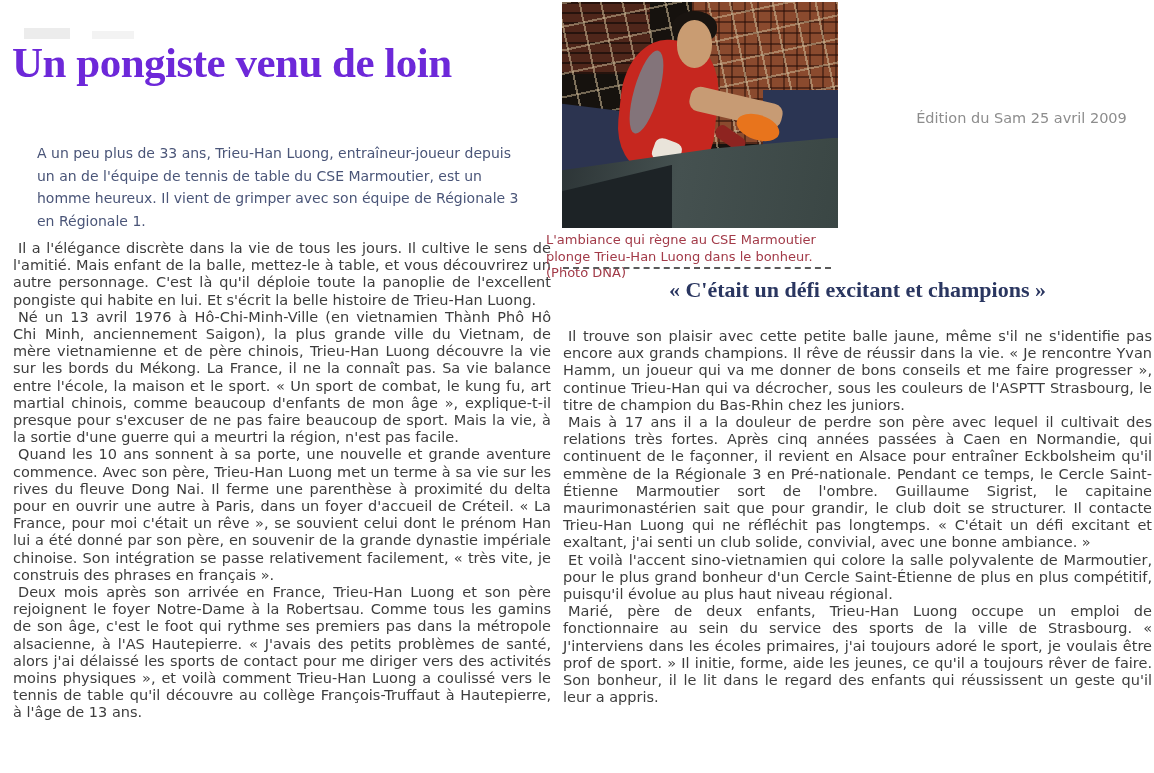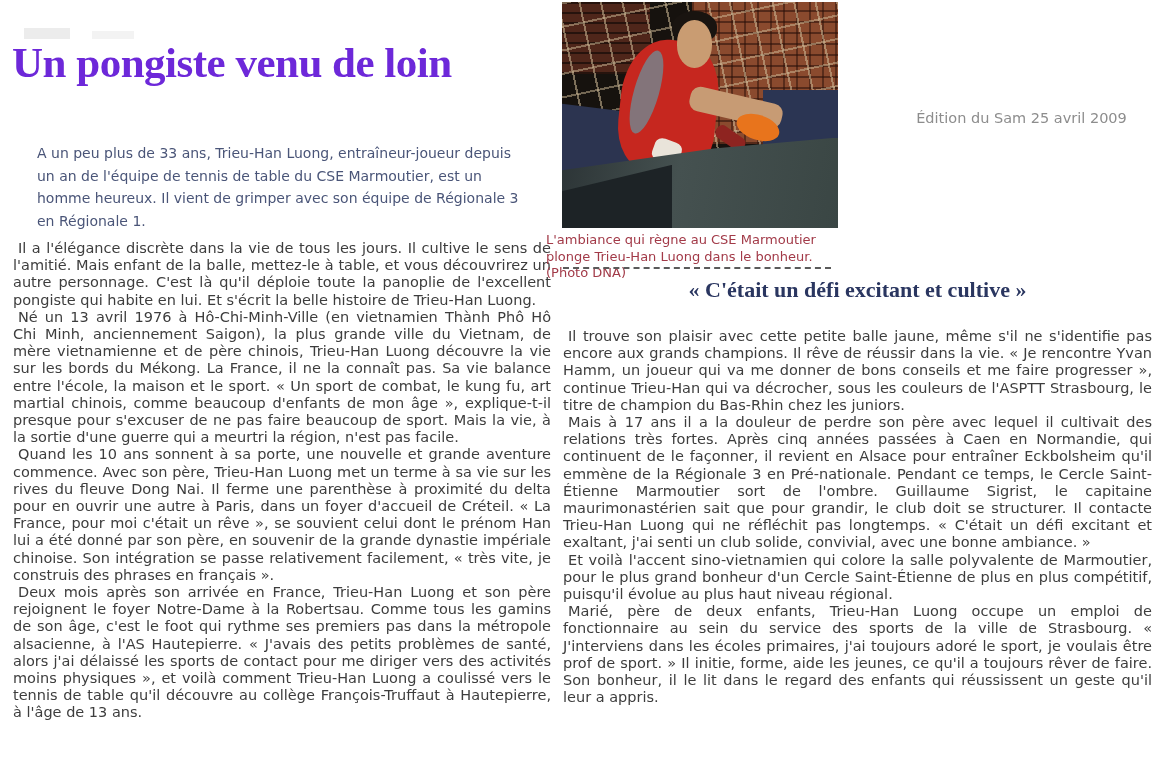--- a/index.html
+++ b/index.html
@@ -112,21 +112,21 @@
     <div class="ph ph-table"></div>
     <div class="ph ph-table-edge"></div>
   </div>
 
   <p class="edition">Édition du Sam 25 avril 2009</p>
 
   <p class="caption">L'ambiance qui règne au CSE Marmoutier plonge Trieu-Han Luong dans le bonheur. (Photo DNA)</p>
 
   <div class="dashline"></div>
 
-  <h2 class="subhead">« C'était un défi excitant et cultive »</h2>
+  <h2 class="subhead">« C'était un défi excitant et champions »</h2>
 
   <div class="body-col right-col">
     <p>Il trouve son plaisir avec cette petite balle jaune, même s'il ne s'identifie pas encore aux grands champions. Il rêve de réussir dans la vie. « Je rencontre Yvan Hamm, un joueur qui va me donner de bons conseils et me faire progresser », continue Trieu-Han qui va décrocher, sous les couleurs de l'ASPTT Strasbourg, le titre de champion du Bas-Rhin chez les juniors.</p>
     <p>Mais à 17 ans il a la douleur de perdre son père avec lequel il cultivait des relations très fortes. Après cinq années passées à Caen en Normandie, qui continuent de le façonner, il revient en Alsace pour entraîner Eckbolsheim qu'il emmène de la Régionale 3 en Pré-nationale. Pendant ce temps, le Cercle Saint-Étienne Marmoutier sort de l'ombre. Guillaume Sigrist, le capitaine maurimonastérien sait que pour grandir, le club doit se structurer. Il contacte Trieu-Han Luong qui ne réfléchit pas longtemps. « C'était un défi excitant et exaltant, j'ai senti un club solide, convivial, avec une bonne ambiance. »</p>
     <p>Et voilà l'accent sino-vietnamien qui colore la salle polyvalente de Marmoutier, pour le plus grand bonheur d'un Cercle Saint-Étienne de plus en plus compétitif, puisqu'il évolue au plus haut niveau régional.</p>
     <p>Marié, père de deux enfants, Trieu-Han Luong occupe un emploi de fonctionnaire au sein du service des sports de la ville de Strasbourg. « J'interviens dans les écoles primaires, j'ai toujours adoré le sport, je voulais être prof de sport. » Il initie, forme, aide les jeunes, ce qu'il a toujours rêver de faire. Son bonheur, il le lit dans le regard des enfants qui réussissent un geste qu'il leur a appris.</p>
   </div>
 
 </div>
 

